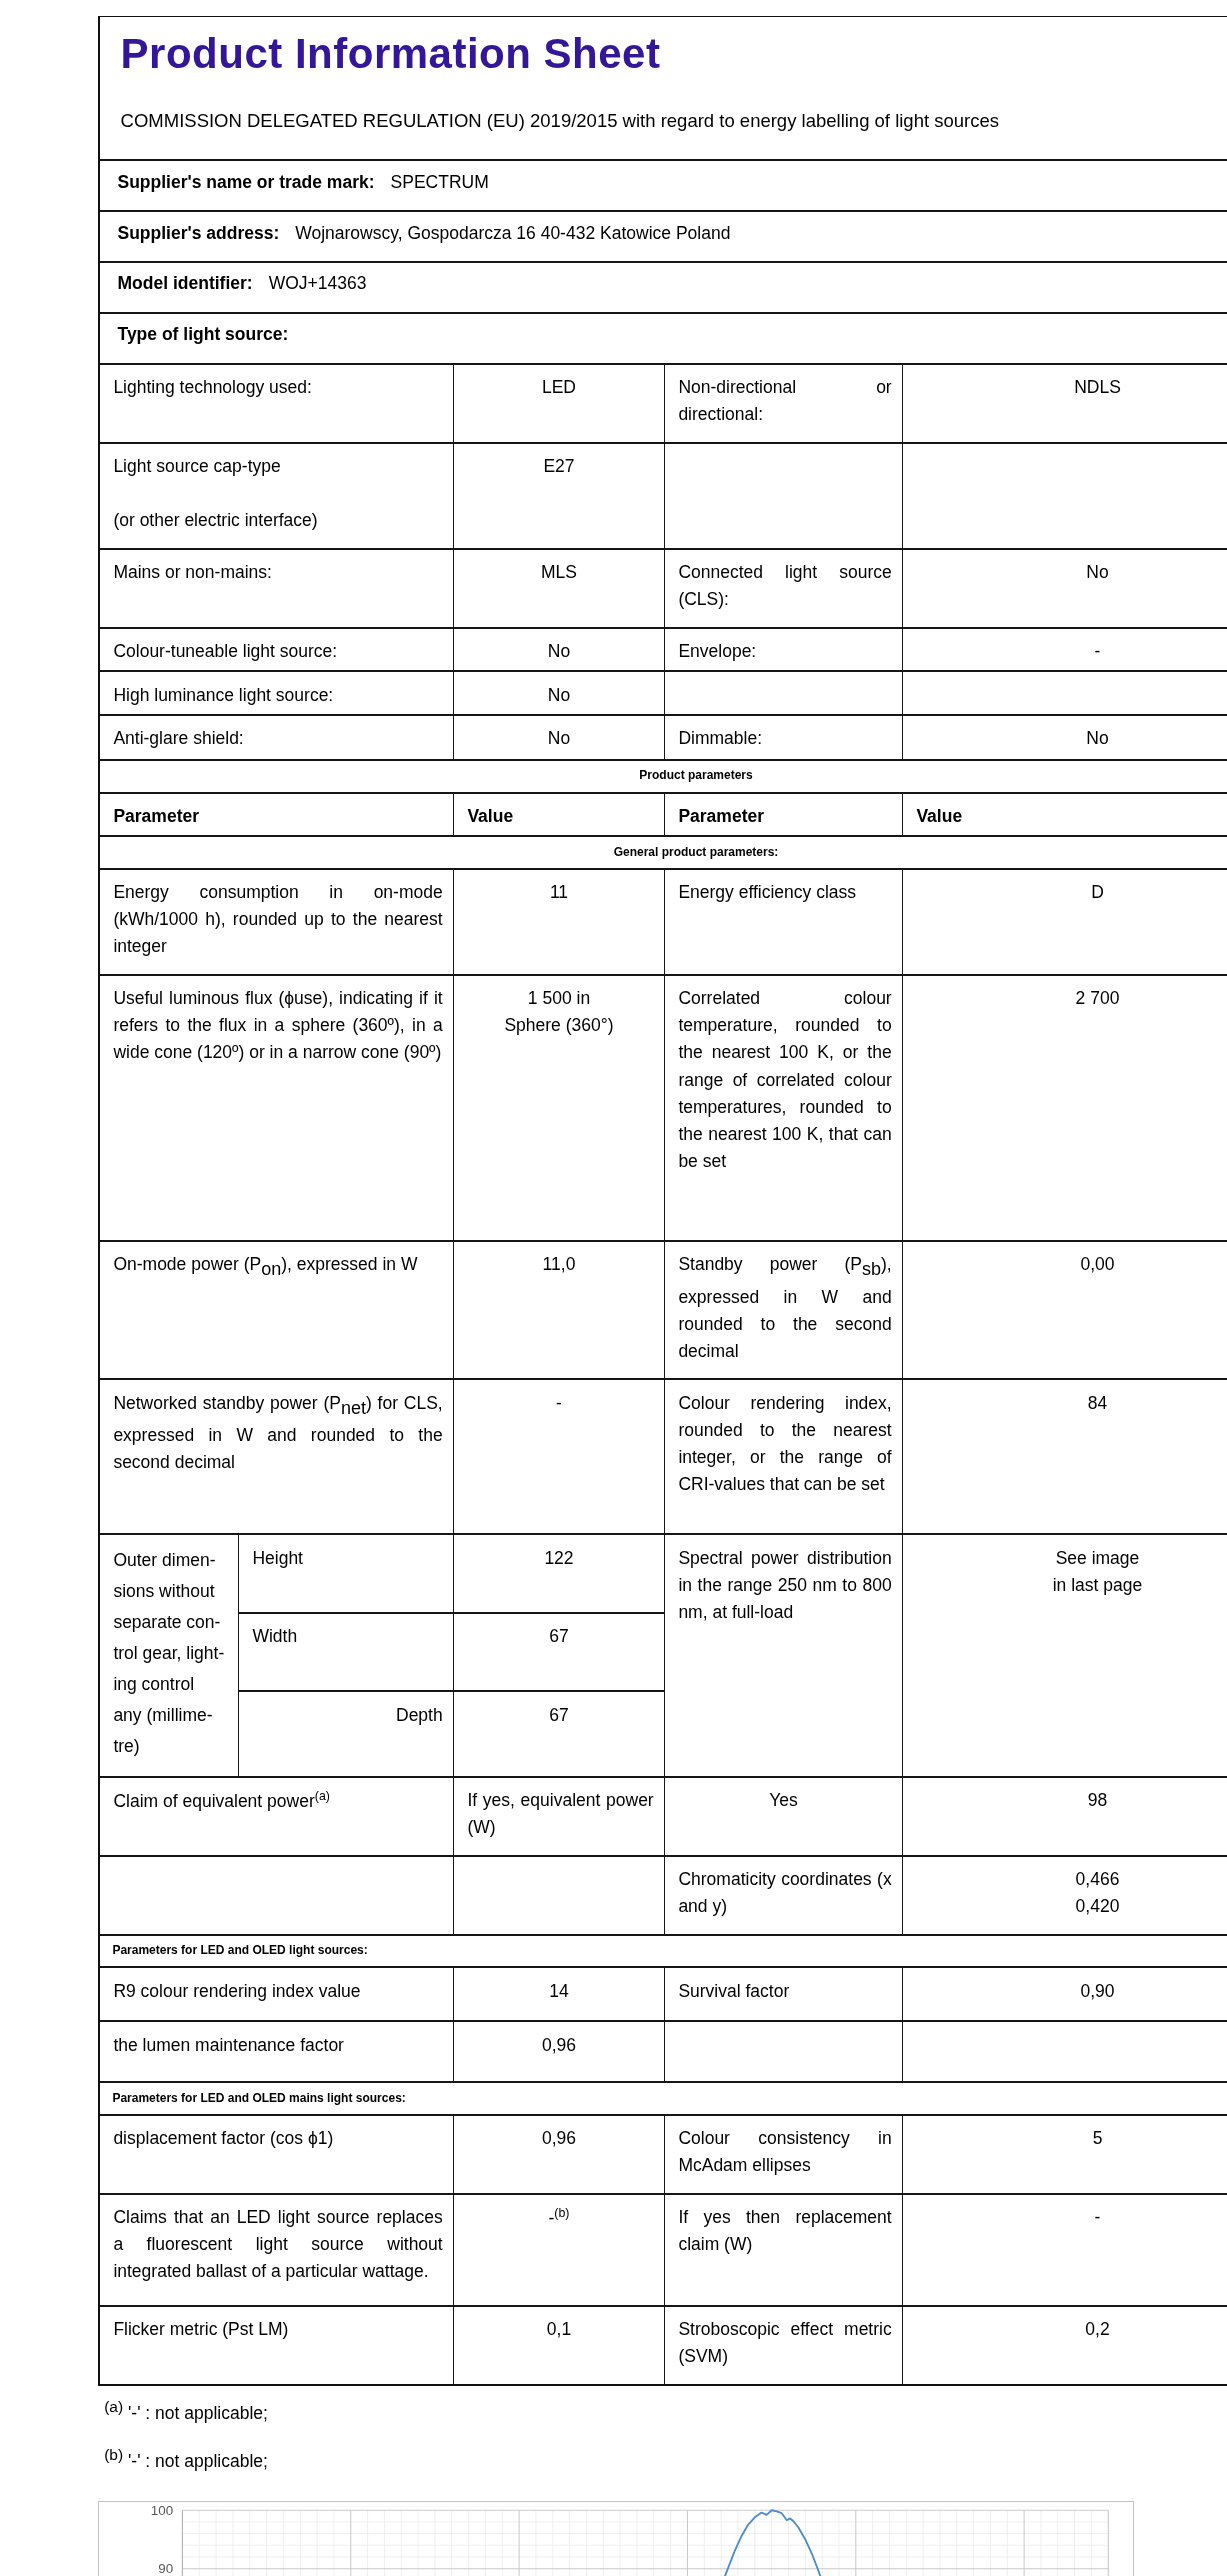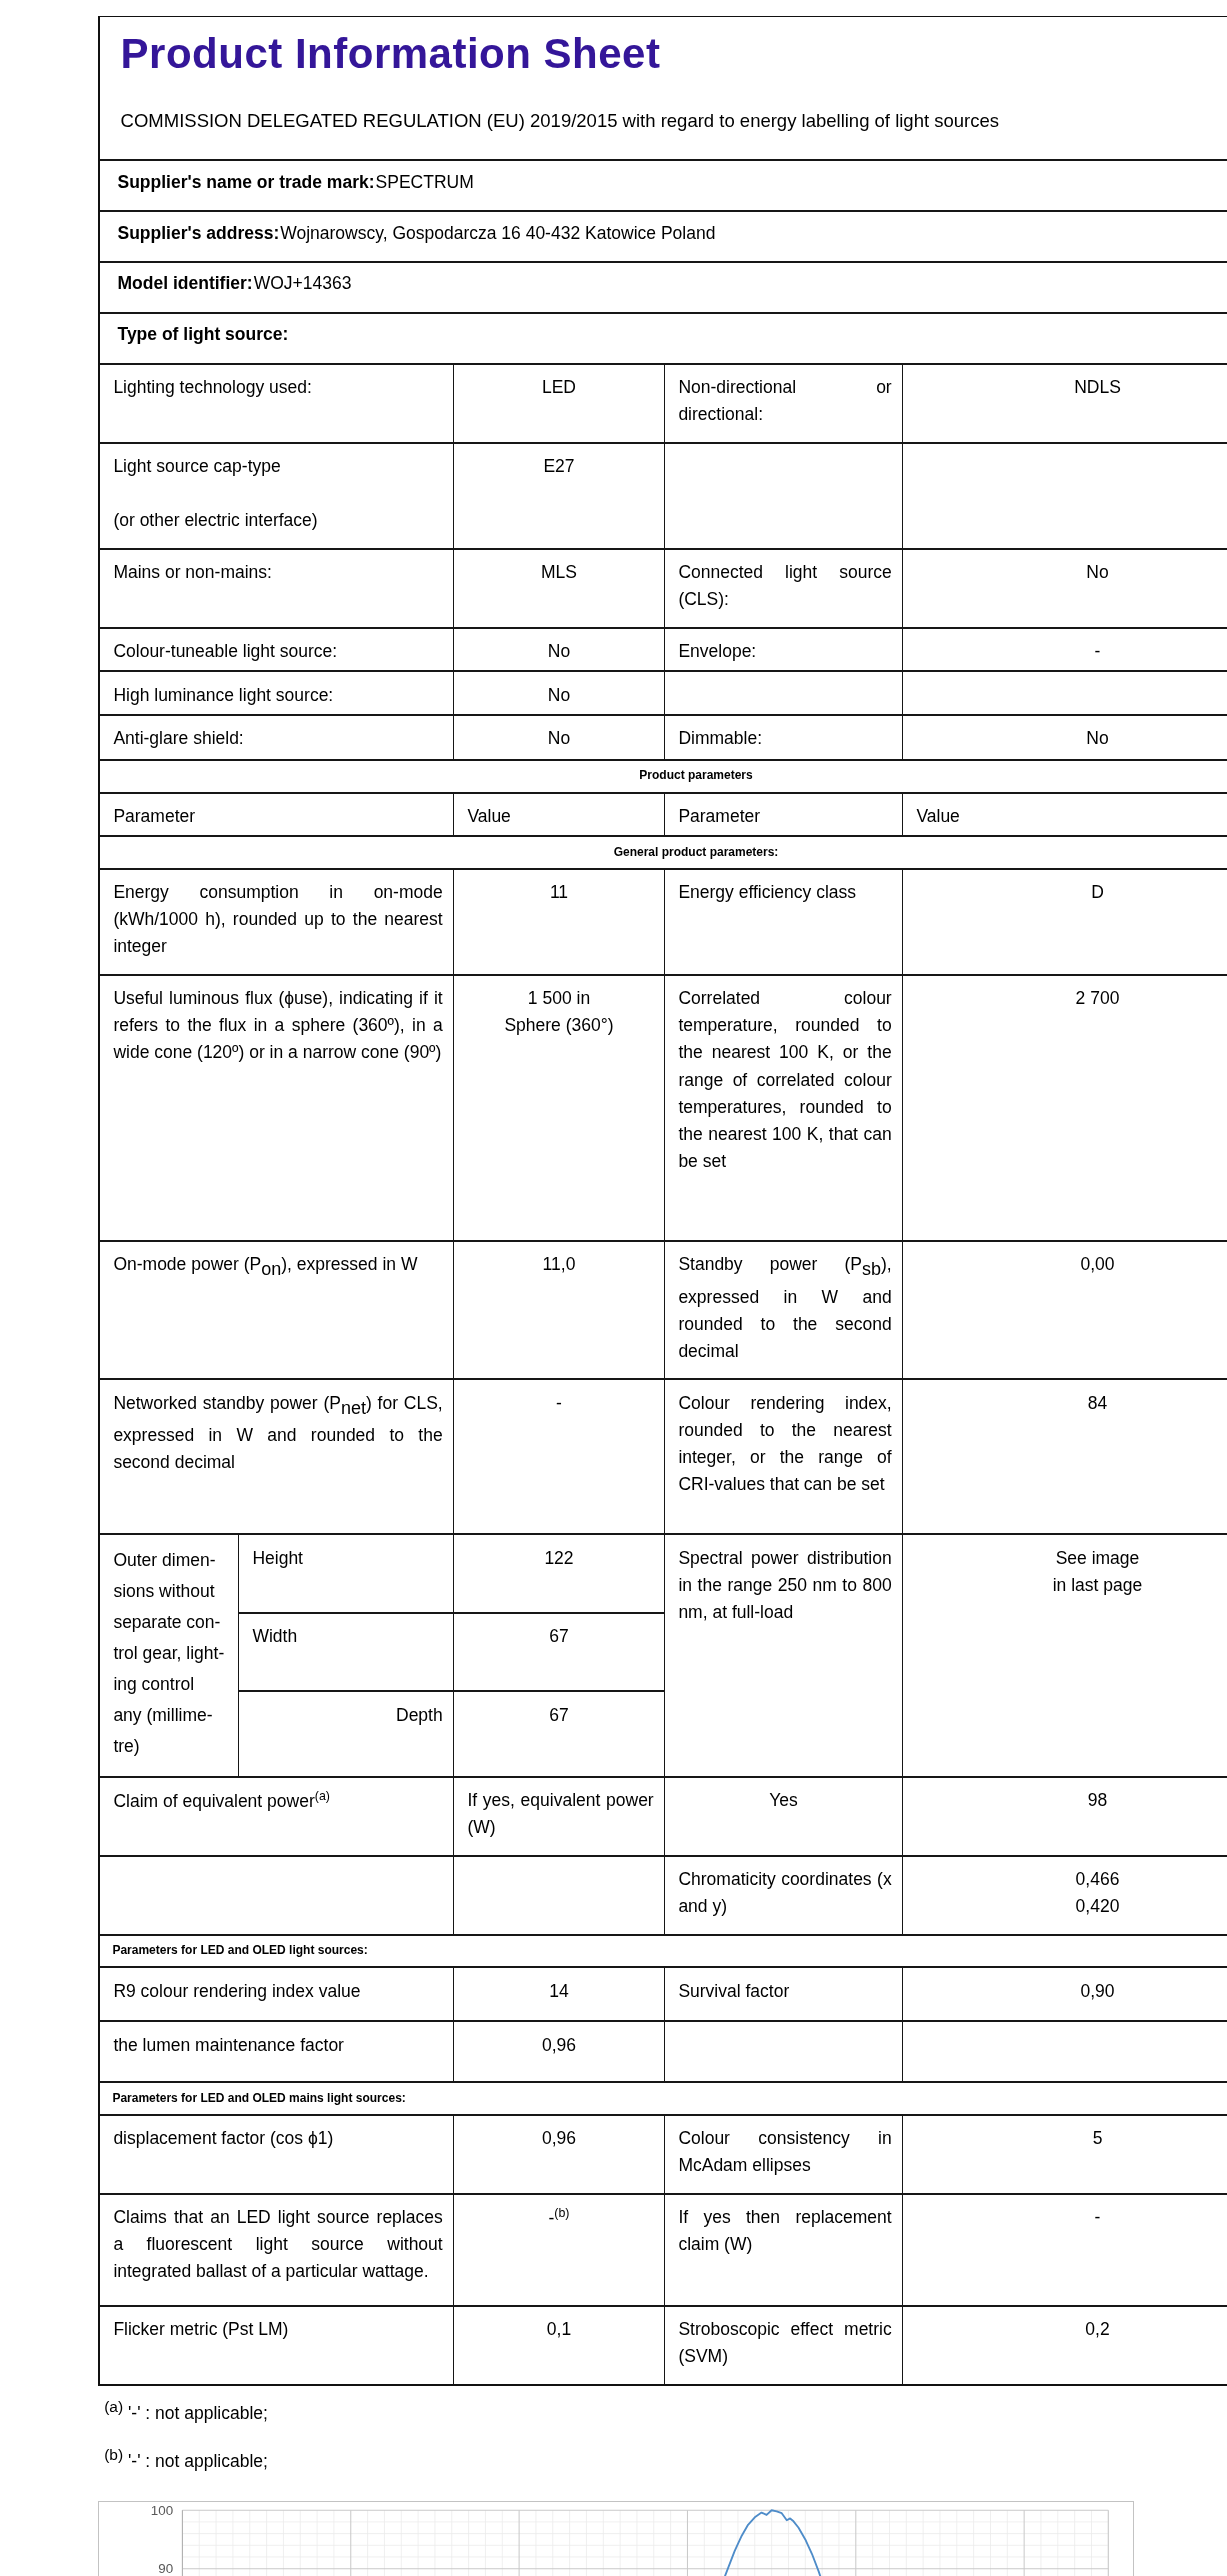--- a/index.html
+++ b/index.html
@@ -9,31 +9,31 @@
   .doc { position:absolute; left:98px; top:15.5px; width:1036px; }
 
   
   .pis-table { width:1196px; border:2.1px solid #111; border-top:1.5px solid #111; }
   .row { border-bottom:2.1px solid #161616; }
   .row:last-child { border-bottom:none; }
   .title-block { padding:13.4px 15.5px 20.6px 20.6px; }
   .title-block h1 { font-size:42px; font-weight:bold; letter-spacing:0.5px; }
   .reg { font-size:18.5px; line-height:2.0; margin-top:24px; max-width:969px; }
   .info { padding:10.3px 12.4px 17.5px 17.5px; font-size:17.5px; min-height:45px; }
-  .info .lbl { font-weight:bold; margin-right:1px; }
+  .info .lbl { font-weight:bold; margin-right:16px; }
   .tr { display:grid; grid-template-columns:354px 211px 238px 1fr; }
   .tr-dims { display:grid; grid-template-columns:139px 215px 211px 238px 1fr; }
   .c { padding:9.3px 10.3px 13.4px 13.4px; font-size:17.5px; line-height:1.55; }
   .cv { text-align:center; padding-left:4.1px; padding-right:4.1px; }
   .bR { border-right:1.5px solid #161616; }
   .bB { border-bottom:2.1px solid #161616; }
   .just { text-align:justify; }
   .sec { font-size:12px; font-weight:bold; padding:7.2px 12.4px 9.3px; }
   .sec-center { text-align:center; }
-  .hdr-cell { font-weight:normal; }
+  .hdr-cell { font-weight:bold; }
   sub { font-size:18px; } sup { font-size:12.4px; }
 
   
   .footnotes { margin-top:12.4px; padding-left:6.2px; font-size:17.5px; }
   .footnotes div { margin-bottom:21.6px; }
   .footnotes sup { font-size:15.5px; }
 
   
   .chart-box { margin-top:30px; width:1036px; height:655px; border:1px solid #c3c3c3; background:#fff; }
   .chart-box svg { display:block; }

